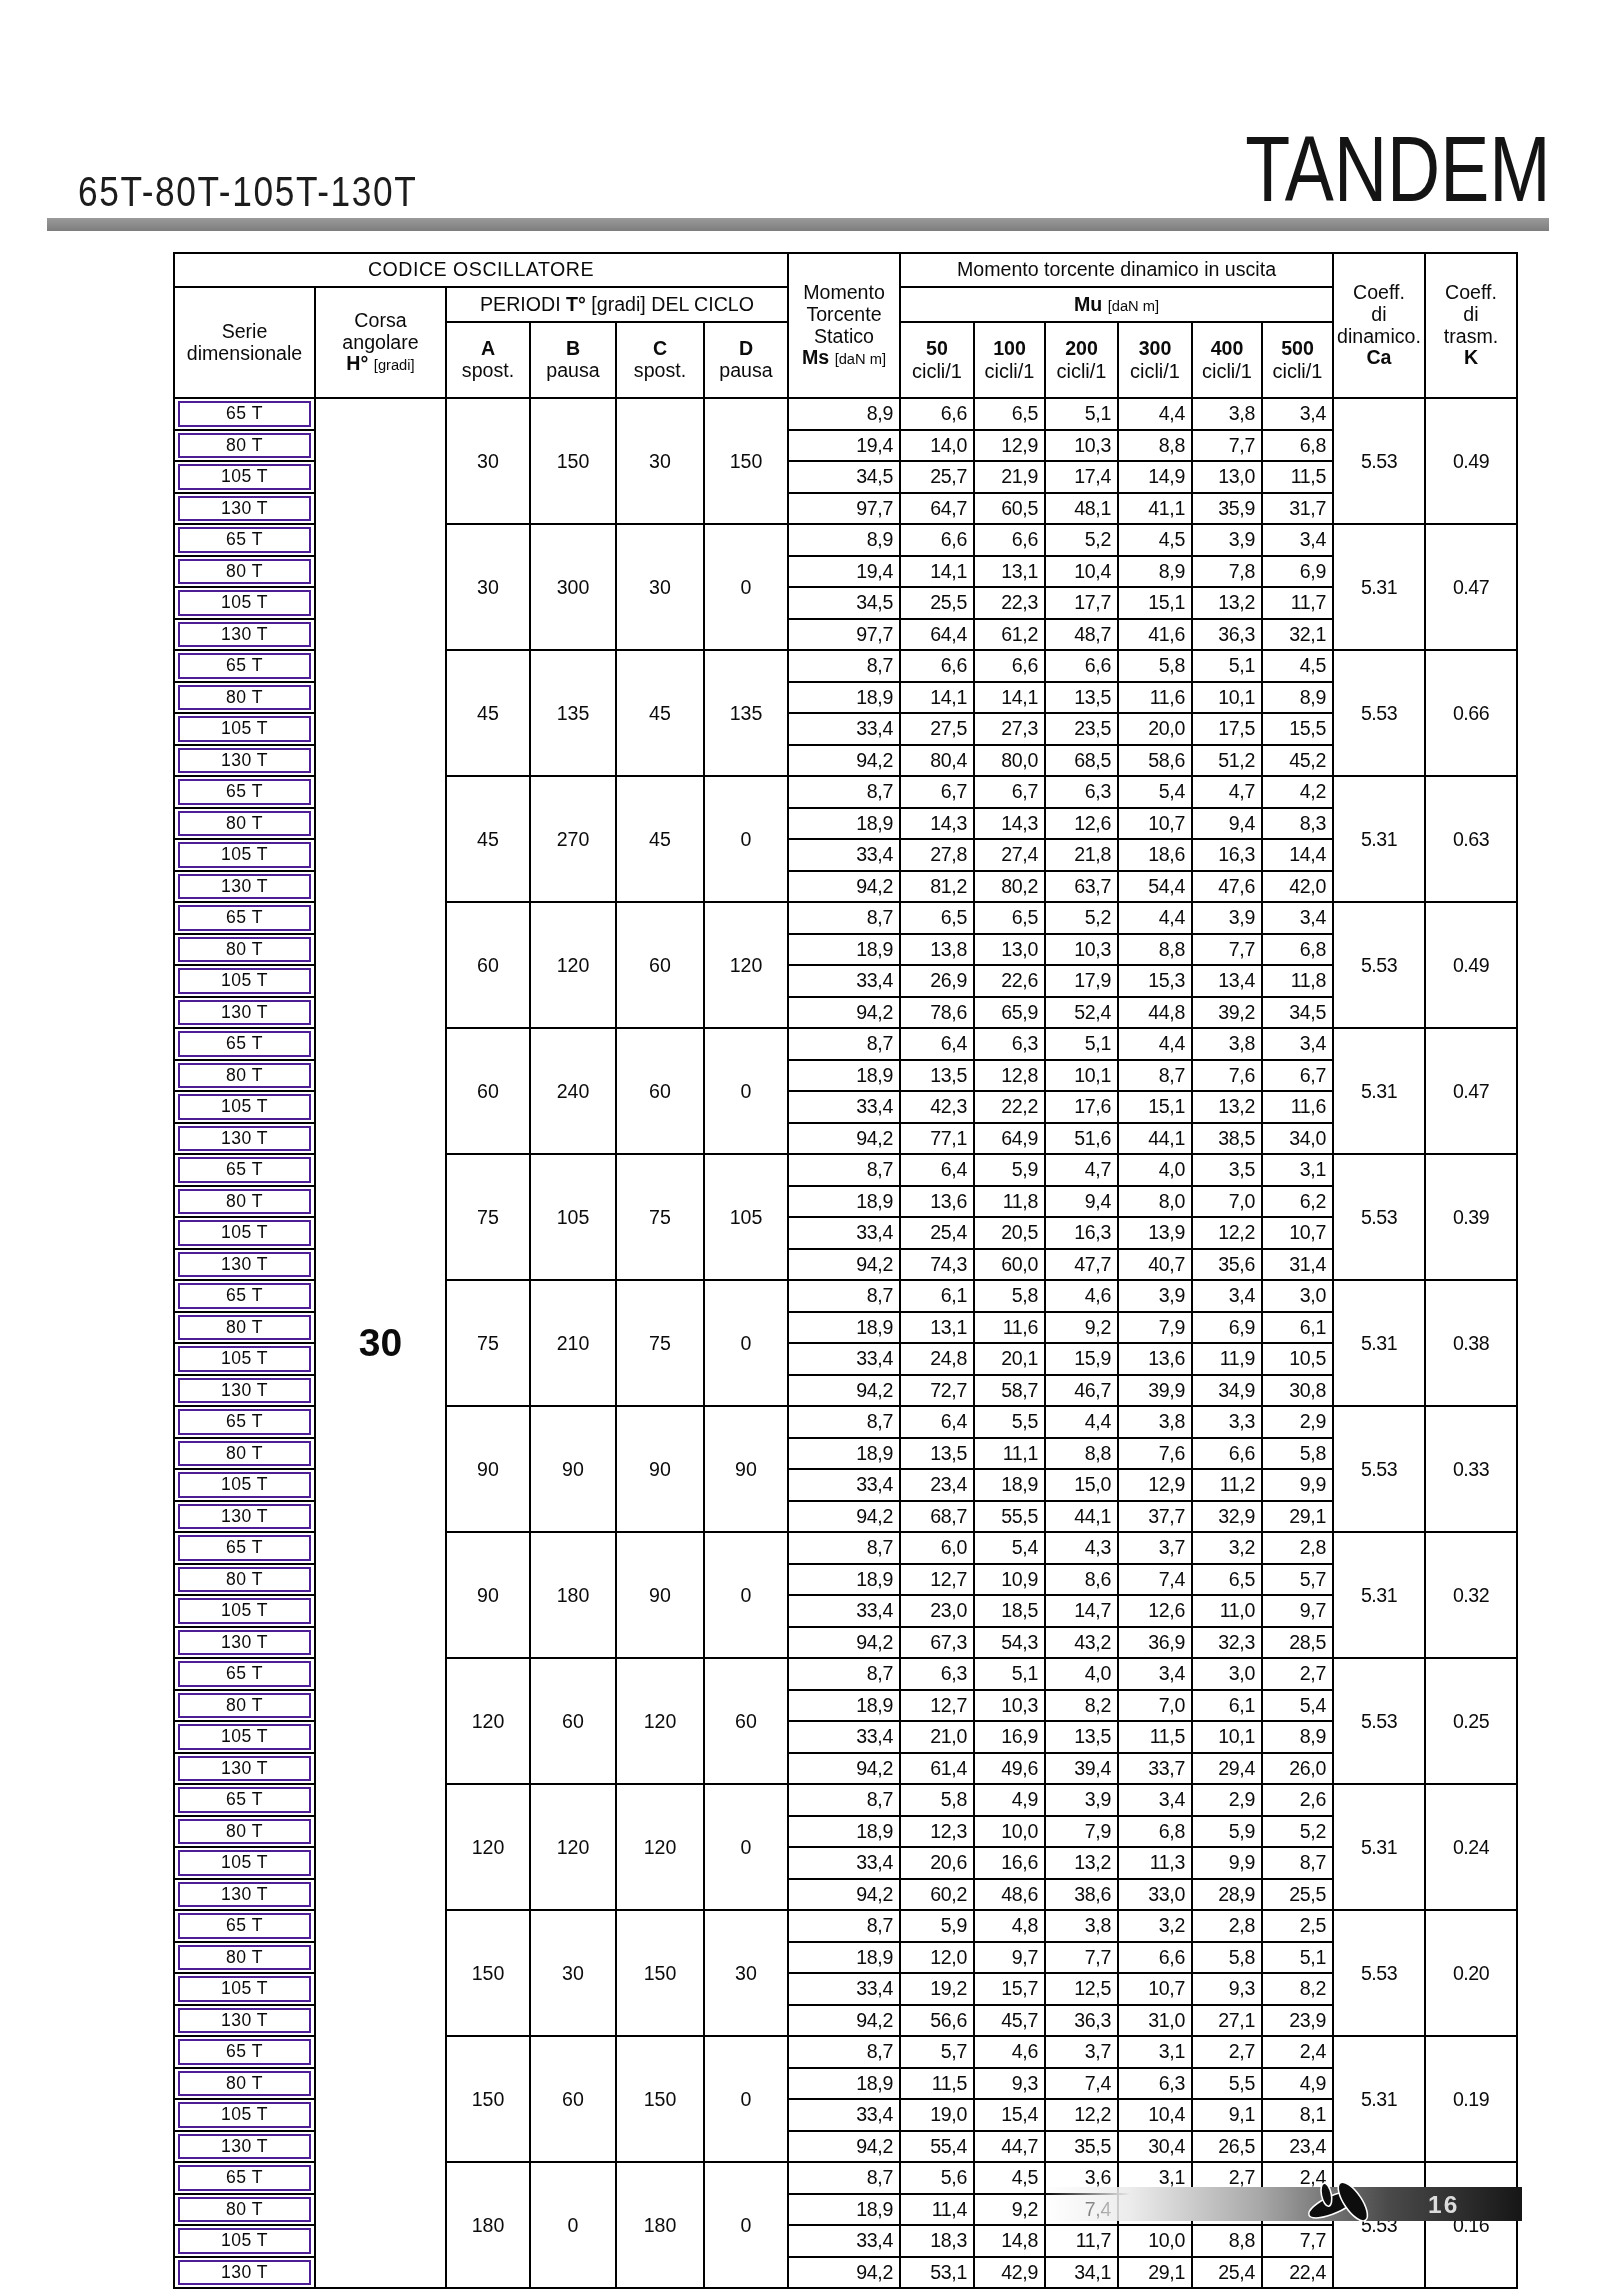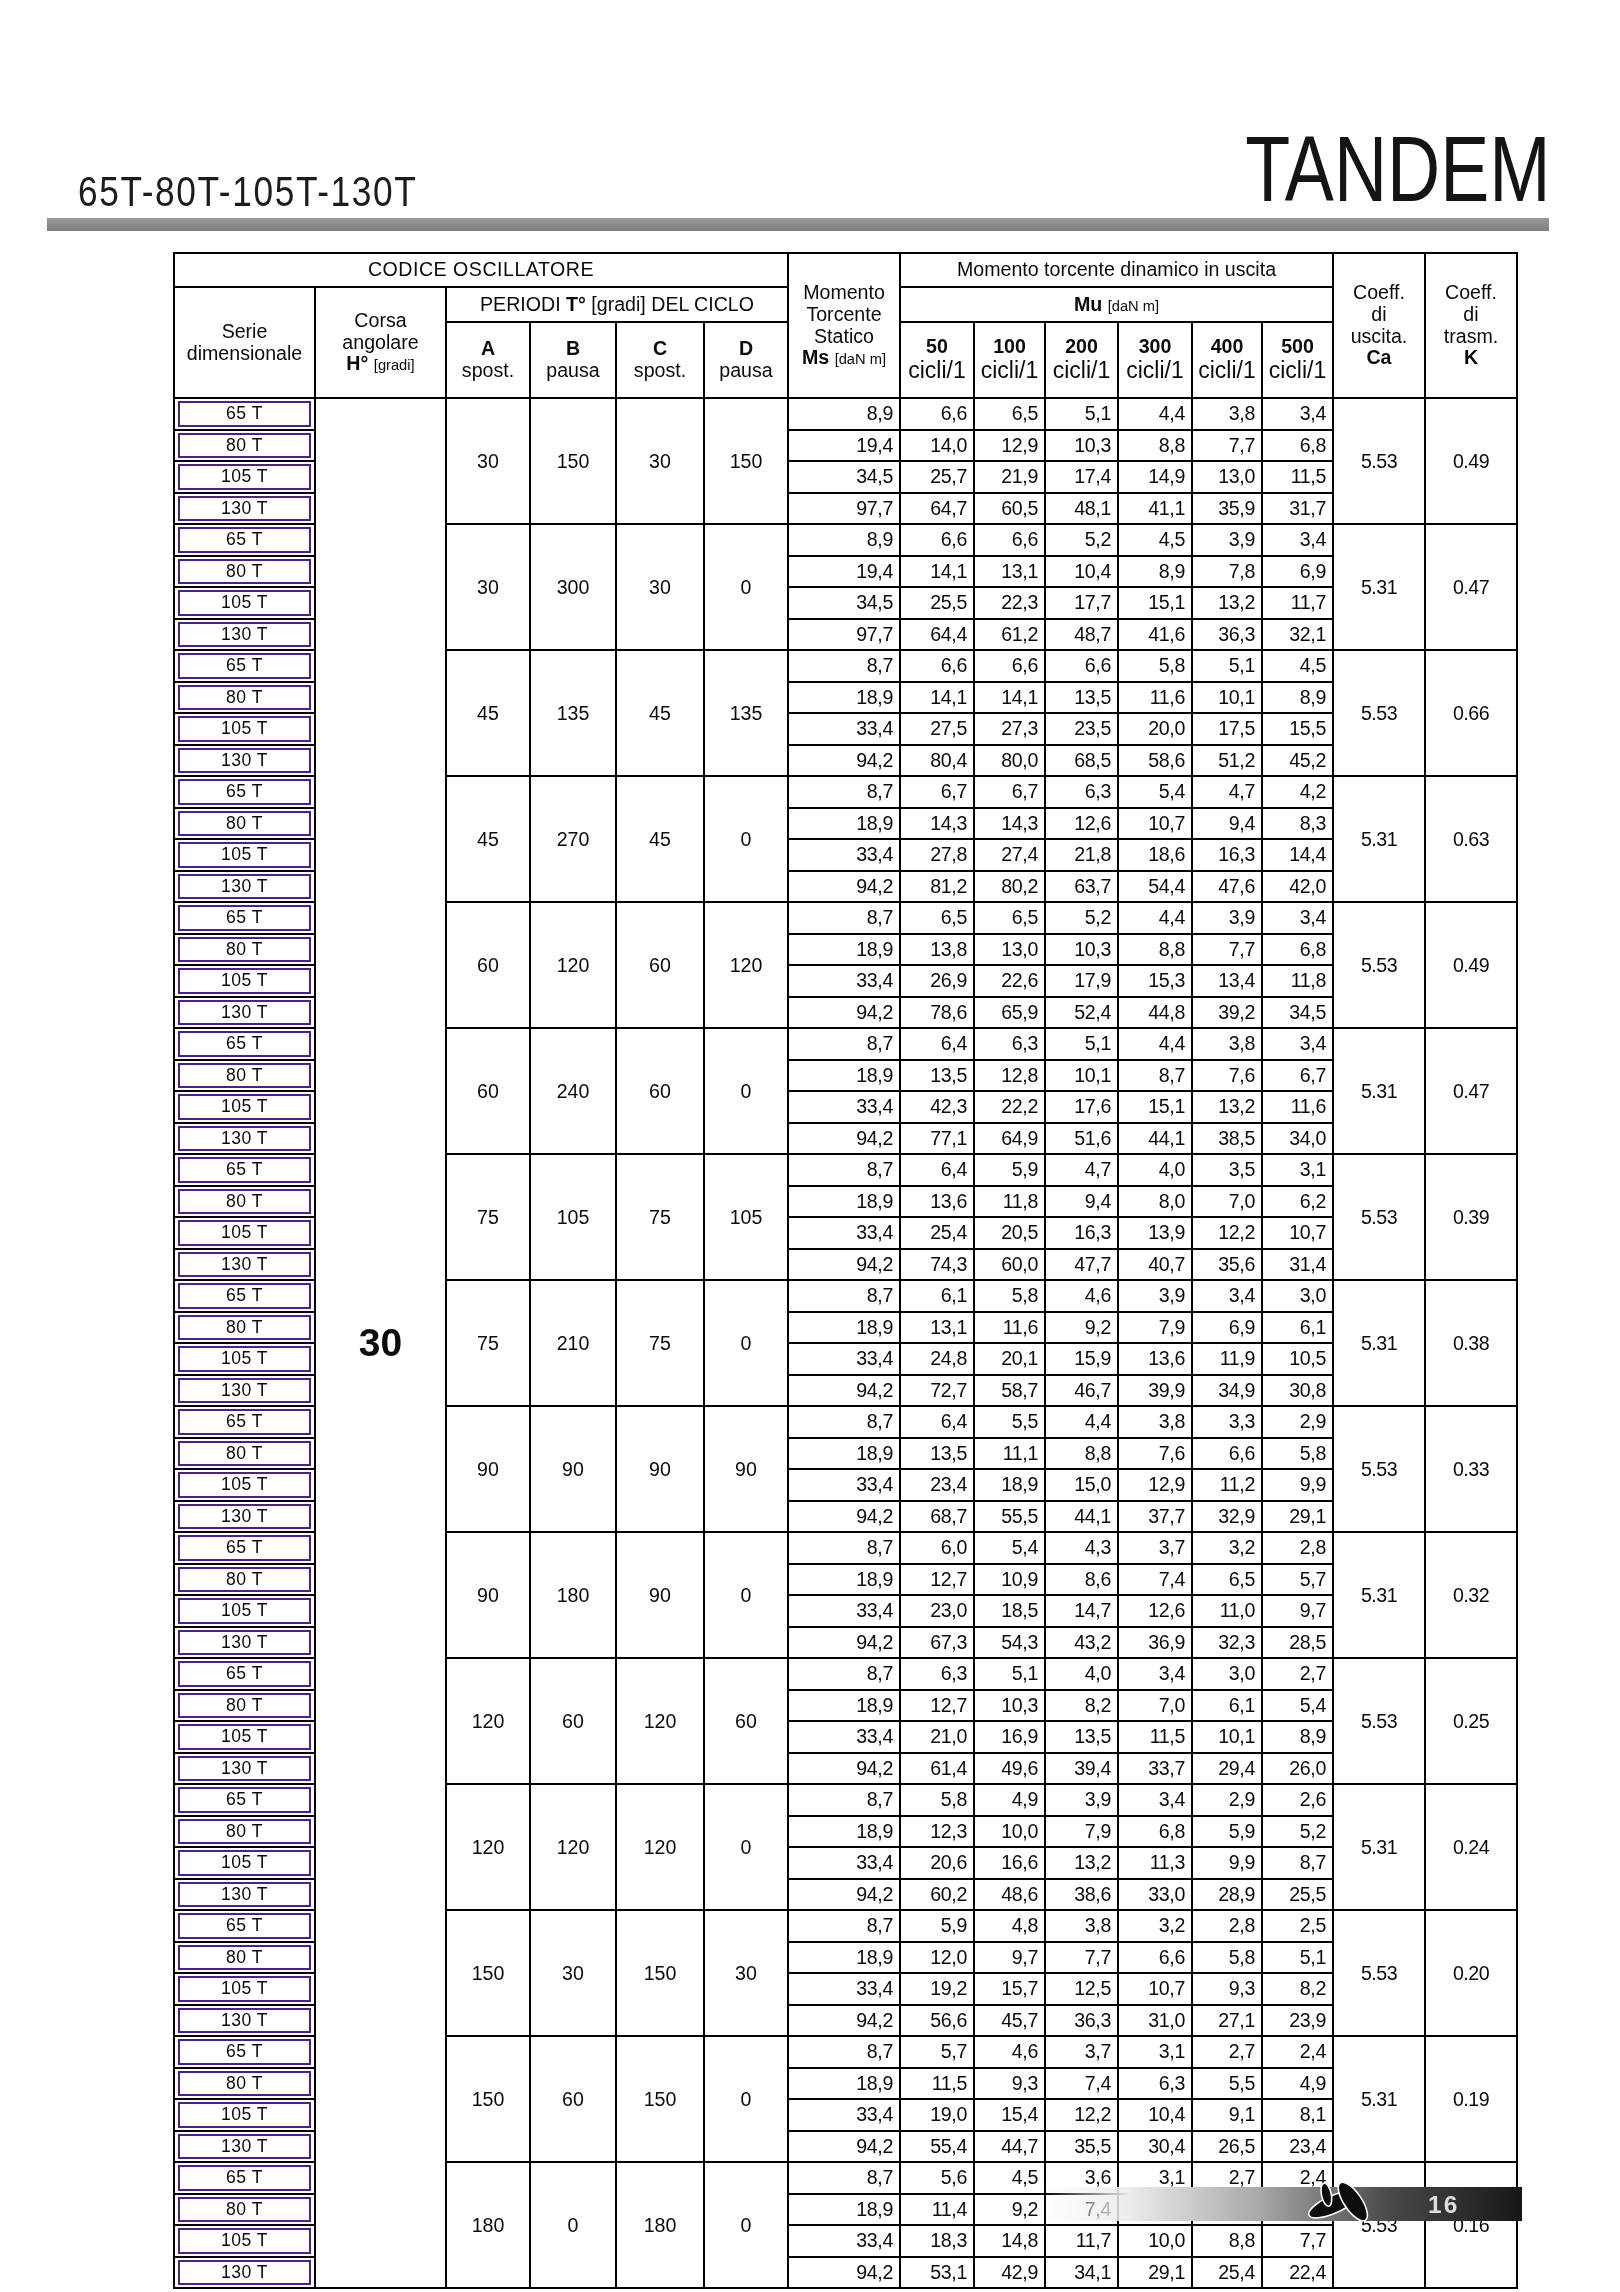--- a/index.html
+++ b/index.html
@@ -34,21 +34,21 @@
     border:2px solid #000;padding:0;overflow:hidden;
     font-family:"Liberation Sans",sans-serif;color:#0b0b0b;
   }
   .t thead th{text-align:center;vertical-align:middle;line-height:1.12;font-weight:normal;font-size:19.6px;}
   .t thead tr.h1 th{height:32px;}
   .t thead tr.h2 th{height:33px;}
   .t thead tr.h3 th{height:74px;}
   .t thead tr.h3 th{border-bottom:2.9px solid #000;}
   th.codice{font-weight:bold;font-size:21.6px;letter-spacing:0.5px;}
   .unit{font-size:14.7px;}
-  .small-sub{font-size:23px;}
+  .small-sub{font-size:20px;}
   b.hb{font-size:19.6px;}
   
   .t tbody td{height:25.5px;font-size:19.6px;vertical-align:middle;}
   .t tbody tr.gs td{border-top:2.9px solid #000;}
   td.serie{padding:2px 2.9px;}
   .serie-box{
     border:2px solid #4c1d95;height:100%;box-sizing:border-box;
     display:flex;align-items:center;justify-content:center;
     font-size:17.6px;letter-spacing:0.5px;
   }
@@ -100,21 +100,21 @@
       <th rowspan="3">
         <div>Momento</div>
         <div>Torcente</div>
         <div>Statico</div>
         <div><b class="hb">Ms</b> <span class="unit">[daN m]</span></div>
       </th>
       <th colspan="6">Momento torcente dinamico in uscita</th>
       <th rowspan="3">
         <div>Coeff.</div>
         <div>di</div>
-        <div>uscita.</div>
+        <div>dinamico.</div>
         <div><b class="hb">Ca</b></div>
       </th>
       <th rowspan="3">
         <div>Coeff.</div>
         <div>di</div>
         <div>trasm.</div>
         <div><b class="hb">K</b></div>
       </th>
     </tr>
     <tr class="h2">

